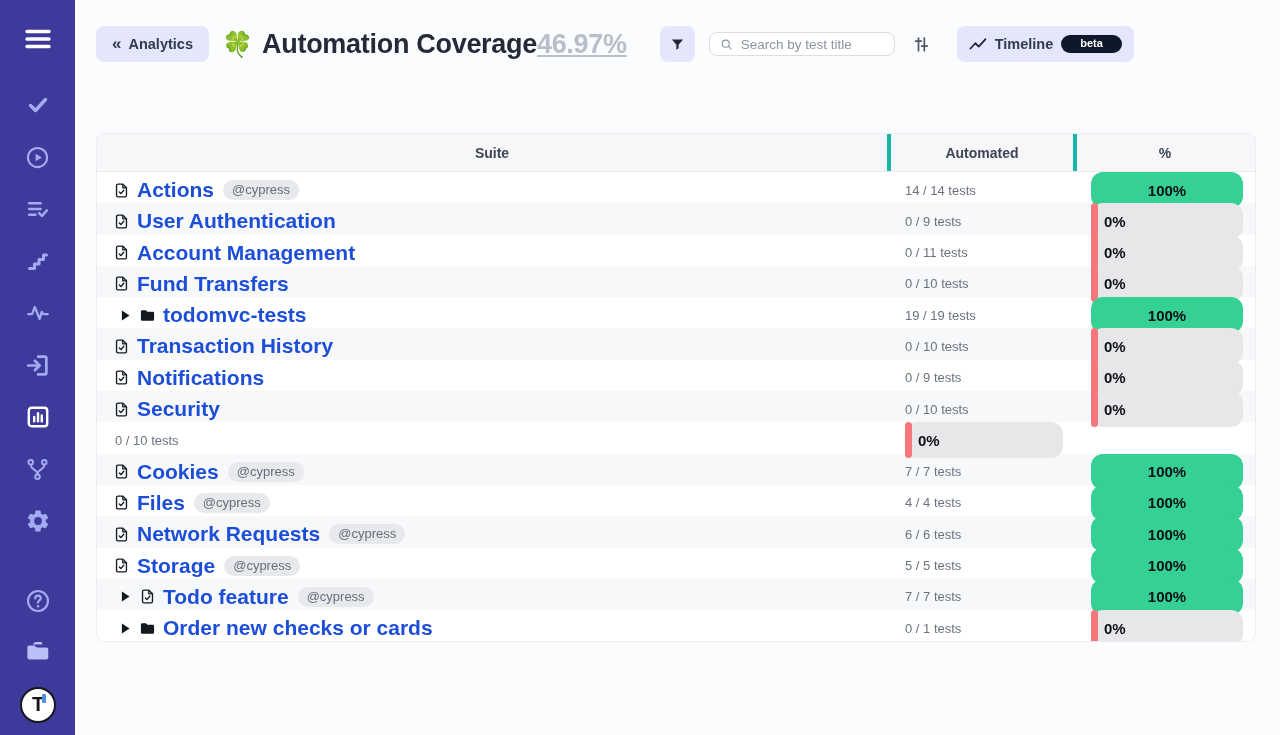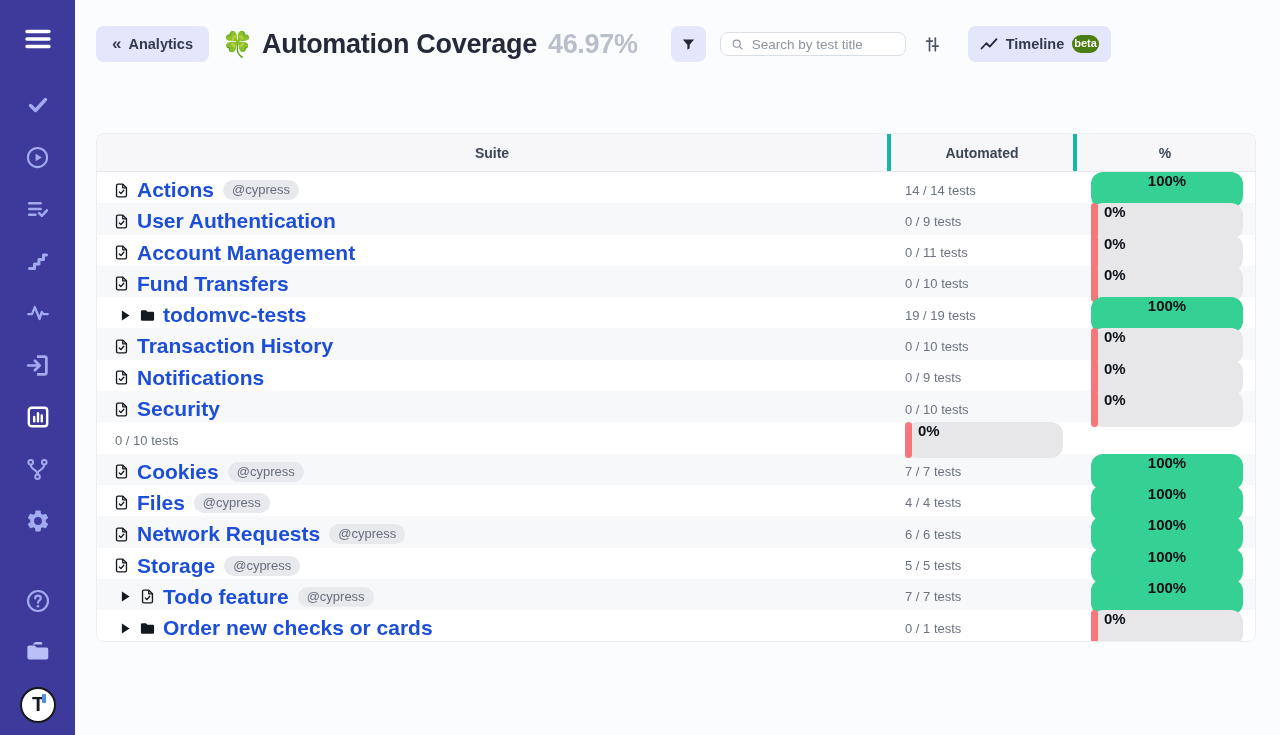--- a/index.html
+++ b/index.html
@@ -46,38 +46,38 @@
   .btn-light {
     background: #e4e7fb; border: none; border-radius: 8px;
     height: 36px; display: inline-flex; align-items: center; gap: 7px;
     padding: 0 16px; cursor: pointer;
     font-family: "Liberation Sans", sans-serif;
     font-size: 14.5px; font-weight: 700; color: #323a4d;
   }
   .back-chevrons { font-size: 17px; font-weight: 700; color: #323a4d; line-height: 1; margin-top: -2px; }
   .clover { font-size: 25px; margin-left: 13px; line-height: 1; }
   .page-title { font-size: 27px; font-weight: 700; color: #242a3a; margin-left: 9px; letter-spacing: -0.3px; }
-  .coverage-pct { font-size: 27px; font-weight: 700; color: #b9bfca; margin-left: 11px; letter-spacing: -0.3px; }
+  .coverage-pct { font-size: 27px; font-weight: 700; color: #b9bfca; margin-left: 0; letter-spacing: -0.3px; text-decoration: underline; }
   .btn-filter { margin-left: 33px; padding: 0 10px; }
   .search-box {
     margin-left: 14px; width: 186px; height: 24px;
     background: #ffffff; border: 1px solid #dadee5; border-radius: 8px;
     display: flex; align-items: center; padding: 0 10px;
   }
   .search-box input {
     border: none; outline: none; width: 100%; margin-left: 8px;
     font-family: "Liberation Sans", sans-serif; font-size: 13.5px; color: #3a414e;
     background: transparent;
   }
   .search-box input::placeholder { color: #8d93a0; }
   .sliders-btn { margin-left: 16px; background: none; border: none; cursor: pointer; display: flex; align-items: center; }
   .btn-timeline { margin-left: 26px; padding: 0 12px; gap: 8px; }
   .beta-badge {
-    background: #4d7c0f; color: #ffffff; font-size: 11px; font-weight: 700;
-    border-radius: 999px; padding: 3px 2px 4px; line-height: 1;
+    background: #0f172a; color: #ffffff; font-size: 11px; font-weight: 700;
+    border-radius: 999px; padding: 3px 19px 4px; line-height: 1;
   }
 
   
   .table-wrap {
     margin: 71px 24px 0 21px; width: 1160px;
     border: 1px solid #ebedf1; border-radius: 8px;
     background: #ffffff; overflow: hidden;
   }
   .thead {
     display: grid; grid-template-columns: 790px 186px 180px;
@@ -102,21 +102,21 @@
   .suite-name { font-size: 21px; font-weight: 700; color: #1d4ed8; white-space: nowrap; }
   .tag {
     margin-left: 9px; background: #e8e9ed; color: #676e7b;
     font-size: 13px; font-weight: 400; border-radius: 999px;
     padding: 3px 9px 4px; line-height: 1; white-space: nowrap;
   }
   .cell-automated { font-size: 13px; color: #6b7280; padding-left: 18px; }
   .cell-percent { padding: 0 10px 0 18px; }
   .bar {
     position: relative; height: 36px; border-radius: 12px;
-    display: flex; 
+    display: flex; align-items: center;
   }
   .bar-label { font-size: 15px; font-weight: 700; color: #0c1016; position: relative; z-index: 2; }
   .bar.p100 { background: #35d093; justify-content: center; }
   .bar.p0 { background: #e7e7ea; }
   .bar.p0 .bar-fill {
     position: absolute; left: 0; top: 0; bottom: 0; width: 7px;
     background: #f5777b; border-radius: 4px;
   }
   .bar.p0 .bar-label { margin-left: 13px; }
 </style>

